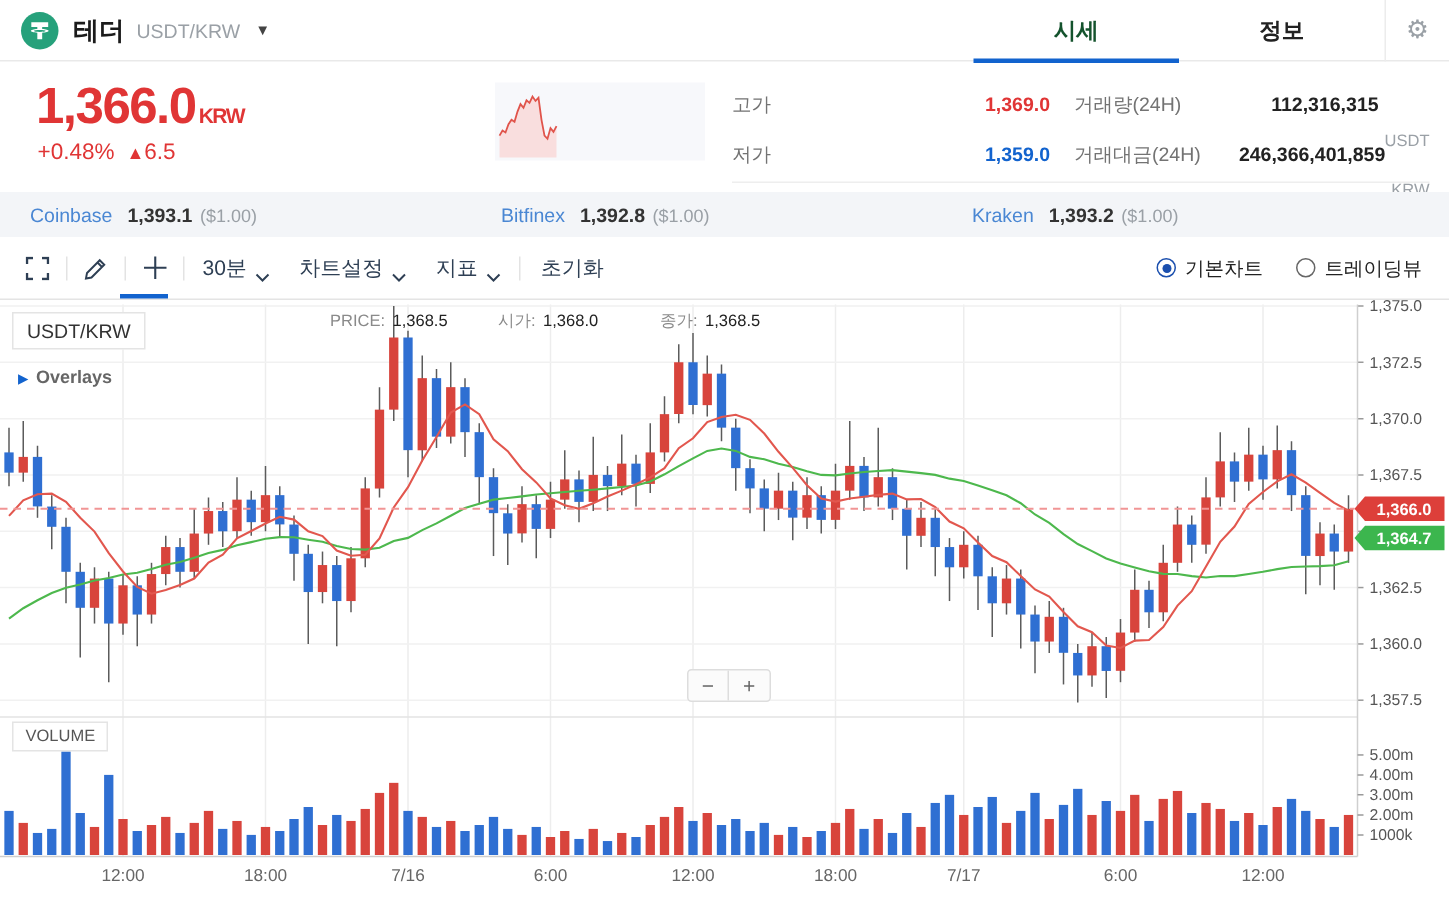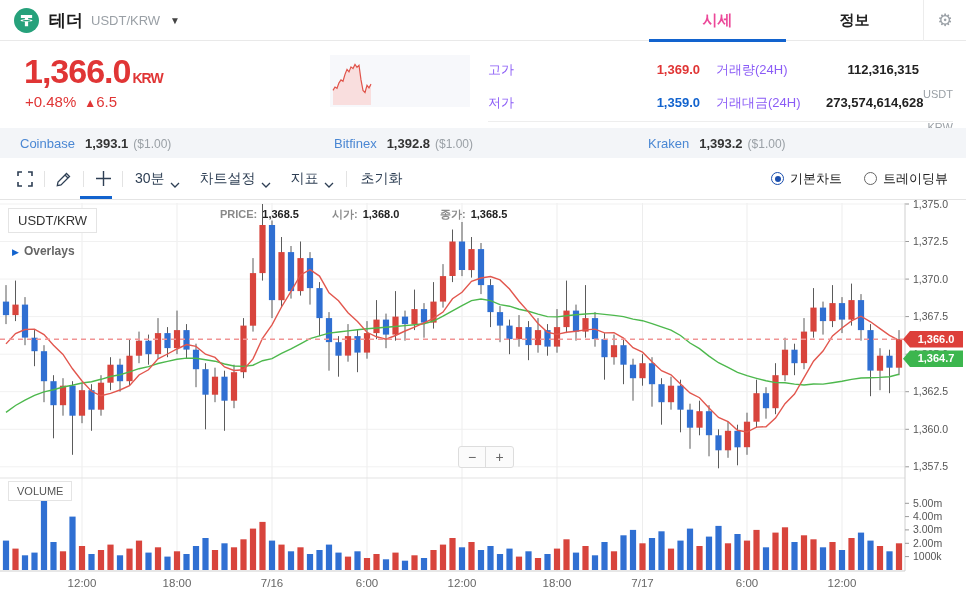--- a/index.html
+++ b/index.html
@@ -7,35 +7,35 @@
   .app { position:relative; width:966px; height:599px; background:#fff; overflow:hidden; }
 
   
   .hdr { position:absolute; top:0; left:0; width:966px; height:41px; display:flex; align-items:center; border-bottom:1px solid #e9e9e9; }
   .coin-logo { width:25px; height:25px; border-radius:50%; background:#26a17b; margin-left:14px; display:flex; align-items:center; justify-content:center; flex:none; }
   .coin-name { font-size:17px; font-weight:bold; color:#1b1b1b; margin-left:10px; }
   .coin-pair { font-size:13px; color:#9aa0a6; margin-left:8px; }
   .pair-caret { font-size:10px; color:#444; margin-left:10px; cursor:pointer; }
   .hdr-tabs { margin-left:auto; display:flex; align-items:stretch; height:41px; }
   .hdr-tab { width:137px; display:flex; align-items:center; justify-content:center; font-size:15px; font-weight:bold; color:#222; position:relative; cursor:pointer; }
-  .hdr-tab.active { color:#ec4899; }
+  .hdr-tab.active { color:#14532d; }
   .hdr-tab.active::after { content:""; position:absolute; left:0; right:0; bottom:-1px; height:3px; background:#1263ce; }
   .hdr-sep { width:1px; background:#ececec; height:41px; }
   .gear { width:42px; display:flex; align-items:center; justify-content:center; font-size:17px; color:#9aa0a6; cursor:pointer; }
 
   
   .quote-row { position:absolute; top:41px; left:0; width:778px; height:87px; }
   .big-price { position:absolute; left:24px; top:11px; font-size:34px; font-weight:bold; color:#e03535; letter-spacing:-1px; }
   .big-price .cur { font-size:14px; font-weight:bold; margin-left:2px; }
   .chg { position:absolute; left:25px; top:52px; font-size:15px; color:#e03535; }
   .chg .tri { font-size:12px; margin-left:8px; }
   .spark-box { position:absolute; left:330px; top:14px; width:140px; height:52px; background:#f7f8fb; }
   .stat-col { position:absolute; top:12px; font-size:13px; }
   .stat-row { display:flex; align-items:center; height:33px; }
-  .stat-lab { color:#8b5cf6; }
+  .stat-lab { color:#737373; }
   .stat-val { margin-left:auto; font-weight:bold; color:#222; }
   .stat-val.red { color:#e03535; }
   .stat-val.blue { color:#1263ce; }
   .stat-unit { color:#9aa0a6; font-size:11px; font-weight:normal; margin-left:4px;margin-top:48px; }
   .stat-div { position:absolute; left:488px; top:80px; width:465px; height:1px; background:#eee; }
 
   
   .ex-bar { position:absolute; top:128px; left:0; width:966px; height:30px; background:#f3f5f8; display:grid; grid-template-columns:1fr 1fr 1fr; align-items:center; font-size:13px; }
   .ex { display:flex; align-items:baseline; cursor:pointer; }
   .ex:nth-child(1){ padding-left:20px; } .ex:nth-child(2){ padding-left:12px; } .ex:nth-child(3){ padding-left:4px; }
@@ -56,21 +56,21 @@
   .radio.sel .rdot { border-color:#1b4fae; }
   .radio.sel .rdot::after { content:""; width:6px; height:6px; border-radius:50%; background:#1b4fae; }
 
   
   .chart-wrap { position:absolute; top:200px; left:0; width:966px; height:399px; }
   .chart-wrap svg.main { position:absolute; top:0; left:0; }
   .sym-box { position:absolute; left:8px; top:8px; background:#fff; border:1px solid #e4e4e4; padding:4px 9px; font-size:13px; color:#333; z-index:3; }
   .ovl-row { position:absolute; left:12px; top:44px; font-size:12px; color:#666; z-index:3; cursor:pointer;font-weight:bold; }
   .ovl-row .tri { color:#1263ce; font-size:9px; margin-right:5px; }
   .legend { position:absolute; left:220px; top:7px; z-index:3; font-size:11px; line-height:15px; }
-  .leg-row { display:flex;font-weight:bold; }
+  .leg-row { display:flex; }
   .leg-row span { display:inline-block; }
   .lg-l { color:#8a8a8a; } .lg-v { color:#222; margin-left:5px; }
   .lg-c1 { width:112px; display:flex; } .lg-c2 { width:108px; display:flex; } .lg-c3 { width:100px; display:flex; }
   .vol-box { position:absolute; left:8px; top:281px; background:#fff; border:1px solid #e4e4e4; padding:3px 8px; font-size:11px; color:#555; z-index:3; }
   .zoom-ctl { position:absolute; left:458px; top:246px; display:flex; z-index:3; border:1px solid #ddd; border-radius:3px; background:#fbfbfb; }
   .zoom-btn { width:27px; height:20px; display:flex; align-items:center; justify-content:center; font-size:14px; color:#666; cursor:pointer; }
   .zoom-btn:first-child { border-right:1px solid #ddd; }
 </style>
 </head>
 <body>
@@ -117,21 +117,21 @@
         </div>
     </div>
     <div class="stat-col" style="left:716px; width:237px;">
       <div class="stat-row">
           <span class="stat-lab">거래량(24H)</span>
           <span class="stat-val">112,316,315</span>
           <span class="stat-unit">USDT</span>
         </div>
       <div class="stat-row">
           <span class="stat-lab">거래대금(24H)</span>
-          <span class="stat-val">273,574,614,628</span>
+          <span class="stat-val">246,366,401,859</span>
           <span class="stat-unit">KRW</span>
         </div>
     </div>
     <div class="stat-div"></div>
   </div>
 
   <div class="ex-bar" id="ex-bar">
       <div class="ex">
         <span class="ex-n">Coinbase</span>
         <span class="ex-p">1,393.1</span>

